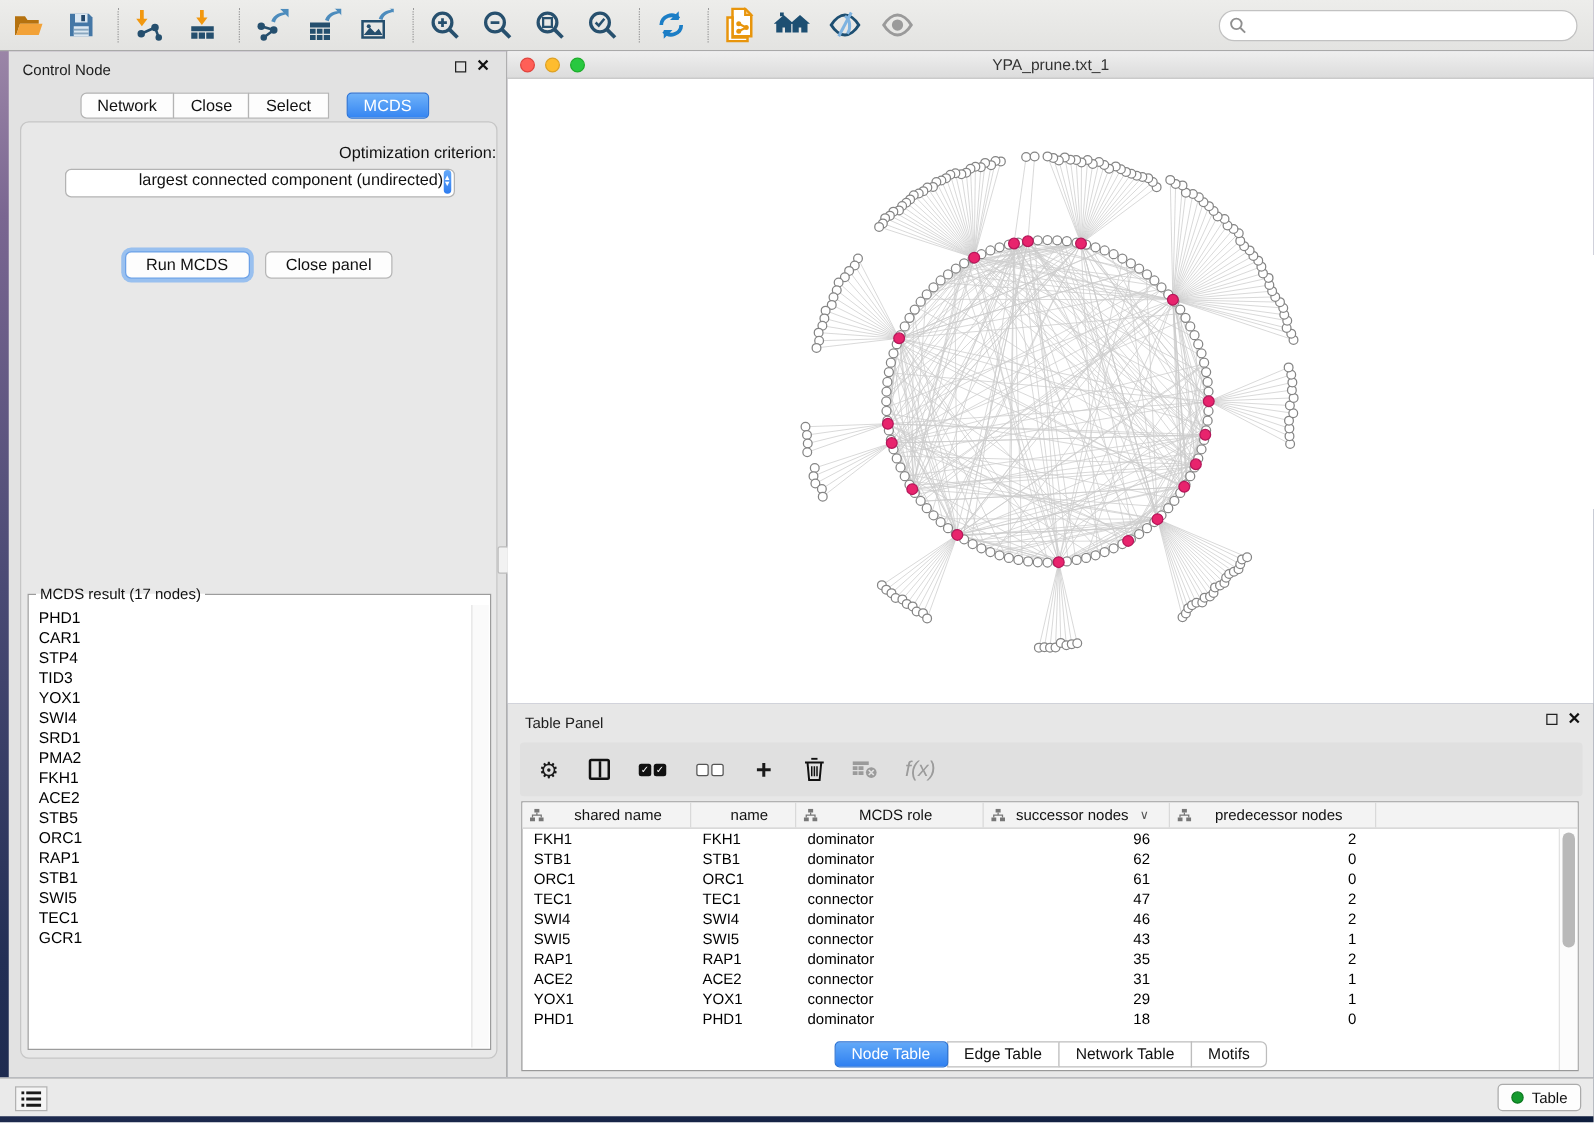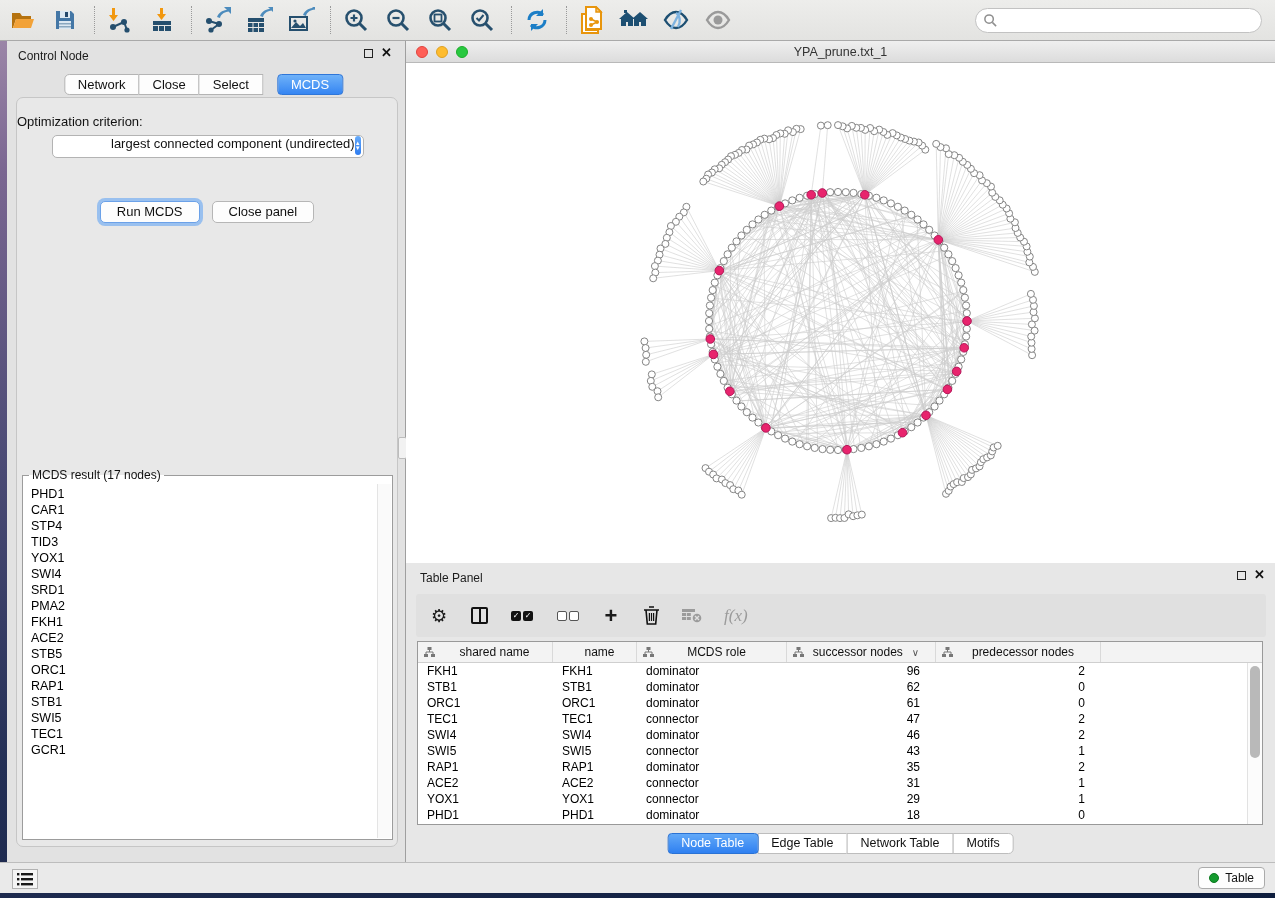--- a/index.html
+++ b/index.html
@@ -25,21 +25,21 @@
   .float-ico { width:9px; height:9px; border:1.5px solid #222; display:inline-block; }
   .close-ico { font-size:13px; font-weight:bold; color:#111; line-height:10px; }
   .ctabs { position:absolute; left:50%; transform:translateX(-50%); top:33px; display:flex; }
   .ctab { border:1px solid #b4b4b4; background:#fdfdfd; margin-left:-1px; height:21px; line-height:19px;
           padding:0 13px; font-size:13px; color:#111; }
   .ctab:first-child { border-radius:5px 0 0 5px; margin-left:0; }
   .ctab:last-child { border-radius:0 5px 5px 0;margin-left:14px; }
   .ctab.sel { background:linear-gradient(#6fb2f9,#3585f2); border-color:#2f76d8; color:#fff; border-radius:4px; position:relative; z-index:2; }
   .cbox { position:absolute; left:9px; top:56px; width:382px; height:750px; background:#e8e8e8;
           border:1px solid #c6c6c6; border-radius:7px; }
-  .optlabel { position:absolute; top:16px; width:100%; text-align:left; font-size:13px; color:#111; }
+  .optlabel { position:absolute; top:16px; width:100%; text-align:right; font-size:13px; color:#111; }
   .dropdown { position:absolute; left:35px; top:37px; width:312px; height:23px; background:#fff;
               border:1px solid #b3b3b3; border-radius:5px; display:flex; align-items:flex-start;padding-left:48px; }
   .dropdown .dval { flex:1; font-size:13px; padding-left:10px; color:#111; white-space:nowrap; }
   .spinner { width:17px; height:19px; margin-right:2px; border-radius:4px;
              background:linear-gradient(#66aaf9,#2e7cf0); display:flex; flex-direction:column;
              align-items:center; justify-content:center; color:#fff; }
   .spinner span { font-size:6px; line-height:5px; }
   .btnrow { position:absolute; top:71px; width:100%; display:flex; justify-content:center; gap:12px; }
   .pbtn { height:22px; padding:0 16px; background:#fdfdfd; border:1px solid #b6b6b6; border-radius:5px;
           font-size:13px; color:#111; line-height:20px;margin-top:32px; }
@@ -74,23 +74,23 @@
                 border-radius:3px; display:flex; align-items:center; padding-left:14px; gap:22px; }
   .tico { display:flex; align-items:center; justify-content:center; min-width:18px; height:22px; color:#1a1a1a; }
   .gear { font-size:18px; }
   .cols-ico { width:17px; height:17px; border:2px solid #111; border-radius:2px; position:relative; }
   .cols-ico::after { content:""; position:absolute; left:50%; top:0; bottom:0; width:2px; background:#111; }
   .cb { width:10px; height:10px; display:inline-block; margin:0 1px; border-radius:2px; }
   .cb.on { background:#111; color:#fff; font-size:8px; line-height:10px; text-align:center; }
   .cb.off { border:1.5px solid #555; background:#fff; }
   .plus { font-size:22px; font-weight:900; line-height:18px; }
   .dis { color:#9b9b9b; }
-  .fx { font-family:Liberation Serif, serif; font-style:italic; font-size:17px; color:#9b9b9b; }
-
-  .ntable { position:absolute; left:11px; top:78px; width:846px; height:184px; background:#fff; border:1px solid #999; }
+  .fx { font-family:Liberation Sans, sans-serif; font-style:italic; font-size:17px; color:#9b9b9b; }
+
+  .ntable { position:absolute; left:11px; top:78px; width:846px; height:216px; background:#fff; border:1px solid #999; }
   .thead { position:absolute; left:0; top:0; right:0; height:21px; background:#f3f3f3; border-bottom:1px solid #cfcfcf; display:flex; }
   .th { position:relative; border-right:1px solid #d9d9d9; display:flex; align-items:center; justify-content:center;
         font-size:12px; color:#111; gap:5px; }
   .tree-ico { position:absolute; left:6px; top:5px; }
   .th .lbl { padding-left:10px; }
   .sort { font-size:10px; color:#555; margin-left:4px; }
   .tbody { position:absolute; left:0; top:21px; right:16px; bottom:0; overflow:hidden; }
   .trow { display:flex; height:16px; }
   .tcell { font-size:12px; line-height:16px; color:#000; white-space:nowrap; }
   .c0 { width:135px; padding-left:9px; }

